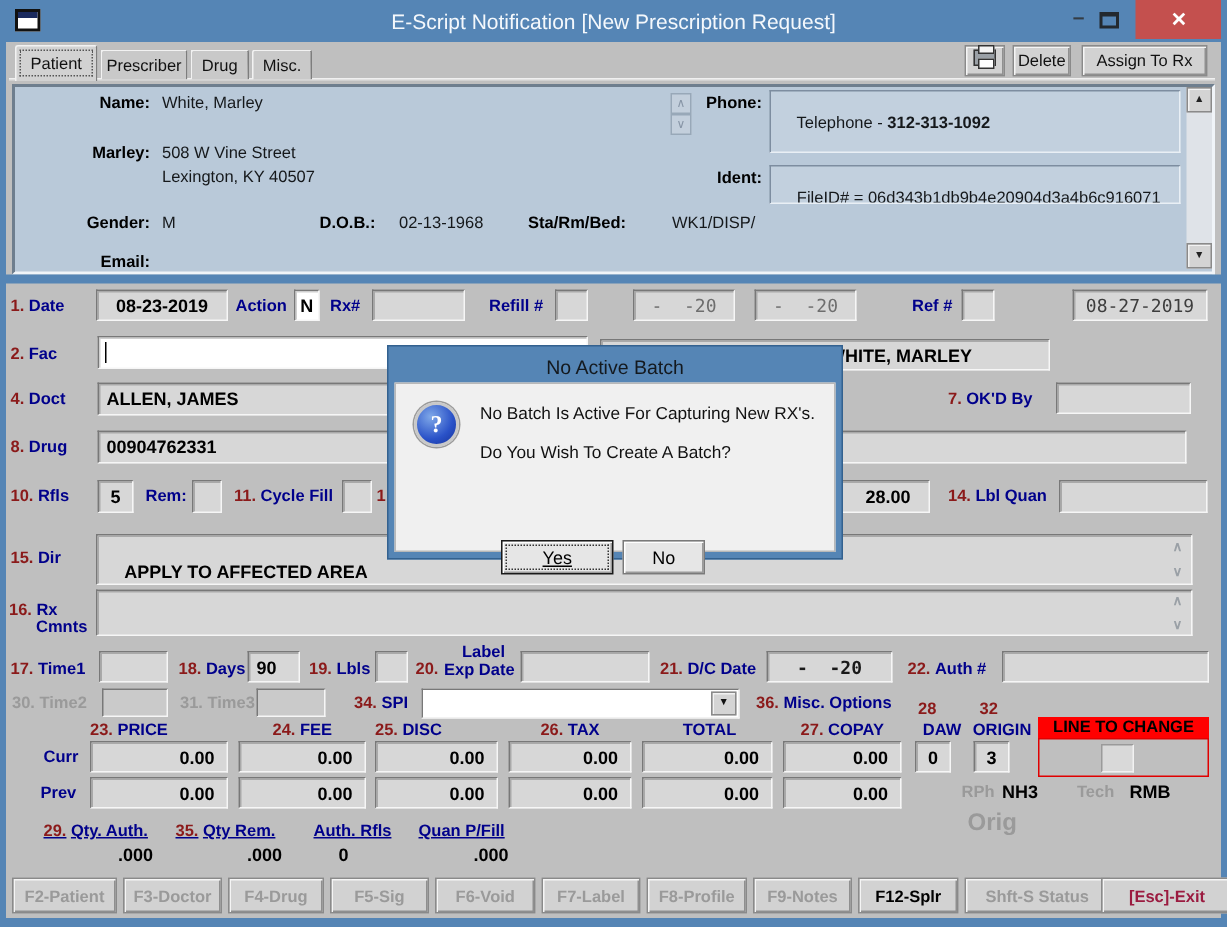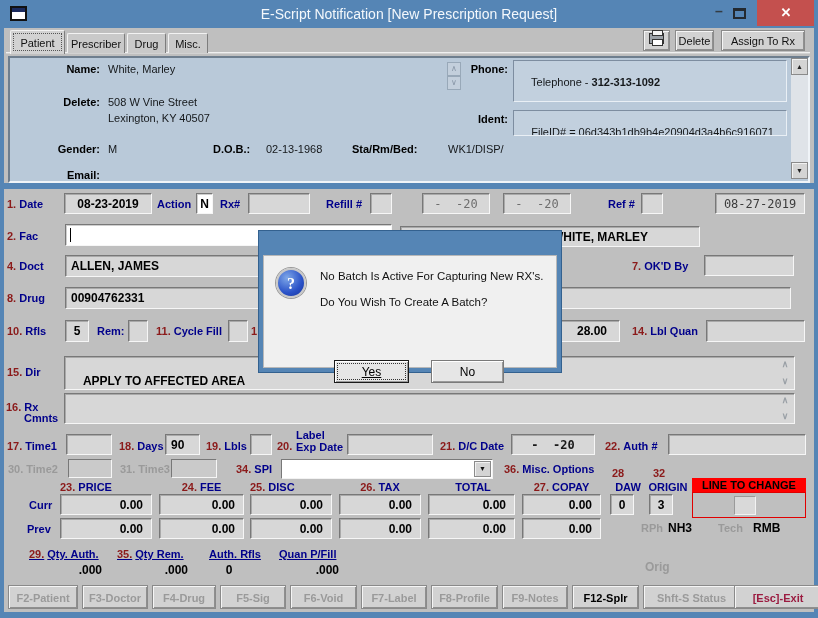--- a/index.html
+++ b/index.html
@@ -128,21 +128,21 @@
   <div class="tab" style="left:127px;width:39px">Drug</div>
   <div class="tab" style="left:168px;width:40px">Misc.</div>
   <div class="tbtn" style="left:643px;width:27px"></div>
   <div id="printer"></div>
   <div class="tbtn" style="left:675px;width:39px">Delete</div>
   <div class="tbtn" style="left:721px;width:84px">Assign To Rx</div>
 
   <div id="ppanel"></div>
   <span class="plab pr abs" style="left:18px;top:63px;width:82px">Name:</span>
   <span class="pval abs" style="left:108px;top:63px">White, Marley</span>
-  <span class="plab pr abs" style="left:18px;top:96px;width:82px">Delete:</span>
+  <span class="plab pr abs" style="left:18px;top:96px;width:82px">Marley:</span>
   <span class="pval abs" style="left:108px;top:96px">508 W Vine Street</span>
   <span class="pval abs" style="left:108px;top:112px">Lexington, KY 40507</span>
   <span class="plab pr abs" style="left:18px;top:143px;width:82px">Gender:</span>
   <span class="pval abs" style="left:108px;top:143px">M</span>
   <span class="plab abs" style="left:213px;top:143px">D.O.B.:</span>
   <span class="pval abs" style="left:266px;top:143px">02-13-1968</span>
   <span class="plab abs" style="left:352px;top:143px">Sta/Rm/Bed:</span>
   <span class="pval abs" style="left:448px;top:143px">WK1/DISP/</span>
   <span class="plab pr abs" style="left:18px;top:169px;width:82px">Email:</span>
   <div id="spinner">
@@ -220,21 +220,21 @@
     <span class="boxarrows" style="bottom:2px">∨</span>
   </div>
 
   <span class="flb" style="left:7px;top:440px"><span class="n">17.</span><span class="l">Time1</span></span>
   <div class="fld" style="left:66px;top:434px;width:46px"></div>
   <span class="flb" style="left:119px;top:440px"><span class="n">18.</span><span class="l">Days</span></span>
   <div class="fld" style="left:165px;top:434px;width:35px">90</div>
   <span class="flb" style="left:206px;top:440px"><span class="n">19.</span><span class="l">Lbls</span></span>
   <div class="fld" style="left:250px;top:434px;width:22px"></div>
   <span class="flb" style="left:277px;top:440px"><span class="n">20.</span></span>
-  <span class="flb" style="left:296px;top:429px"><span class="l" style="margin-left:0">Label</span></span>
+  <span class="flb" style="left:296px;top:429px"><span class="l" style="margin-left:12px">Label</span></span>
   <span class="flb" style="left:296px;top:441px"><span class="l" style="margin-left:0">Exp Date</span></span>
   <div class="fld" style="left:347px;top:434px;width:86px"></div>
   <span class="flb" style="left:440px;top:440px"><span class="n">21.</span><span class="l">D/C Date</span></span>
   <div class="fld ctr mono" style="left:511px;top:434px;width:84px;font-weight:bold;color:#1a1a1a">-  -20</div>
   <span class="flb" style="left:605px;top:440px"><span class="n">22.</span><span class="l">Auth #</span></span>
   <div class="fld" style="left:668px;top:434px;width:138px"></div>
 
   <span class="flb dis" style="left:8px;top:463px"><span class="n">30.</span><span class="l">Time2</span></span>
   <div class="fld dis2" style="left:68px;top:459px;width:44px;height:19px"></div>
   <span class="flb dis" style="left:120px;top:463px"><span class="n">31.</span><span class="l">Time3</span></span>
@@ -275,21 +275,21 @@
   <div class="fld rt" style="left:60px;top:518px;width:92px;padding-right:8px">0.00</div>
   <div class="fld rt" style="left:159px;top:518px;width:85px;padding-right:8px">0.00</div>
   <div class="fld rt" style="left:250px;top:518px;width:82px;padding-right:8px">0.00</div>
   <div class="fld rt" style="left:339px;top:518px;width:82px;padding-right:8px">0.00</div>
   <div class="fld rt" style="left:428px;top:518px;width:87px;padding-right:8px">0.00</div>
   <div class="fld rt" style="left:522px;top:518px;width:79px;padding-right:8px">0.00</div>
   <span class="abs gray" style="left:641px;top:522px;font-size:11px">RPh</span>
   <span class="abs blk" style="left:668px;top:521px;font-size:12px">NH3</span>
   <span class="abs gray" style="left:718px;top:522px;font-size:11px">Tech</span>
   <span class="abs blk" style="left:753px;top:521px;font-size:12px">RMB</span>
-  <span class="abs gray" style="left:645px;top:560px;font-size:12px">Orig</span>
+  <span class="abs gray" style="left:645px;top:540px;font-size:16px">Orig</span>
 
   <span class="flb underl" style="left:29px;top:548px;color:#00008b"><span class="n">29.</span><span class="l">Qty. Auth.</span></span>
   <span class="abs blk rt" style="left:54px;top:563px;width:48px;font-size:12px;text-align:right">.000</span>
   <span class="flb underl" style="left:117px;top:548px;color:#00008b"><span class="n">35.</span><span class="l">Qty Rem.</span></span>
   <span class="abs blk" style="left:140px;top:563px;width:48px;font-size:12px;text-align:right">.000</span>
   <span class="flb underl" style="left:209px;top:548px;color:#00008b"><span class="l" style="margin-left:0">Auth. Rfls</span></span>
   <span class="abs blk" style="left:215px;top:563px;width:28px;font-size:12px;text-align:center">0</span>
   <span class="flb underl" style="left:279px;top:548px;color:#00008b"><span class="l" style="margin-left:0">Quan P/Fill</span></span>
   <span class="abs blk" style="left:291px;top:563px;width:48px;font-size:12px;text-align:right">.000</span>
 
@@ -299,22 +299,23 @@
   <div class="fk dis" style="left:220px;width:66px">F5-Sig</div>
   <div class="fk dis" style="left:290px;width:67px">F6-Void</div>
   <div class="fk dis" style="left:361px;width:66px">F7-Label</div>
   <div class="fk dis" style="left:431px;width:67px">F8-Profile</div>
   <div class="fk dis" style="left:502px;width:66px">F9-Notes</div>
   <div class="fk" style="left:572px;width:67px">F12-Splr</div>
   <div class="fk dis" style="left:643px;width:97px">Shft-S Status</div>
   <div class="fk exit" style="left:734px;width:88px">[Esc]-Exit</div>
 
   <div id="dlg">
+    <div id="dlgtitle">No Active Batch</div>
     <div id="dlginner">
       <div id="qicon">?</div>
       <span class="dlgmsg" style="top:14px">No Batch Is Active For Capturing New RX's.</span>
       <span class="dlgmsg" style="top:40px">Do You Wish To Create A Batch?</span>
       <div class="dlgbtn primary" style="left:70px;width:75px">Yes</div>
-      <div class="dlgbtn" style="left:167px;width:73px">No</div>
+      <div class="dlgbtn" style="left:151px;width:55px">No</div>
     </div>
   </div>
 
 </div>
 
 </body></html>

